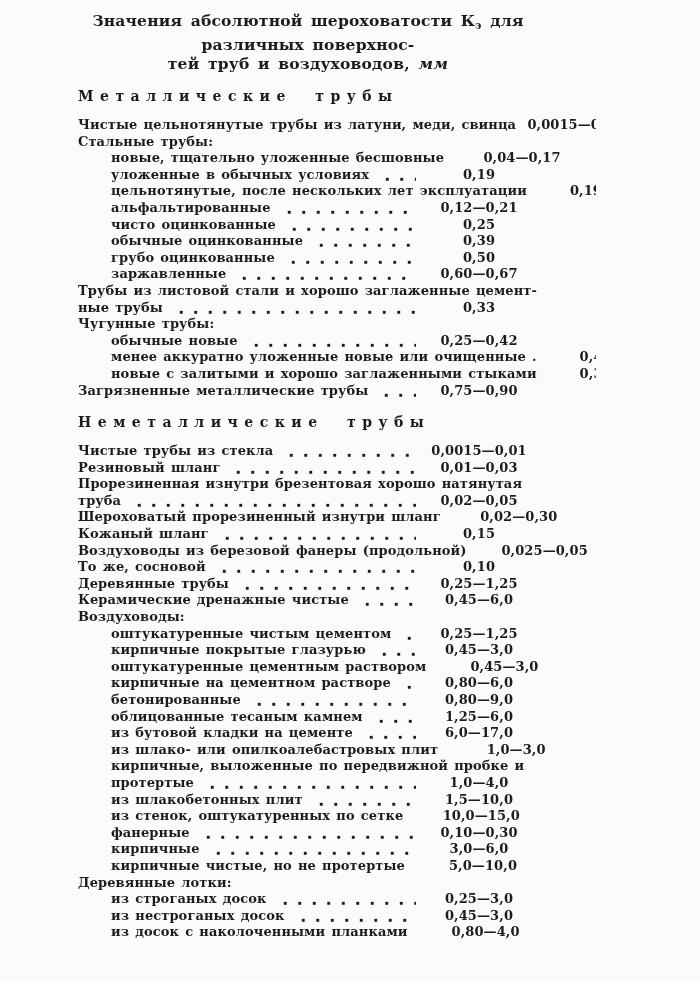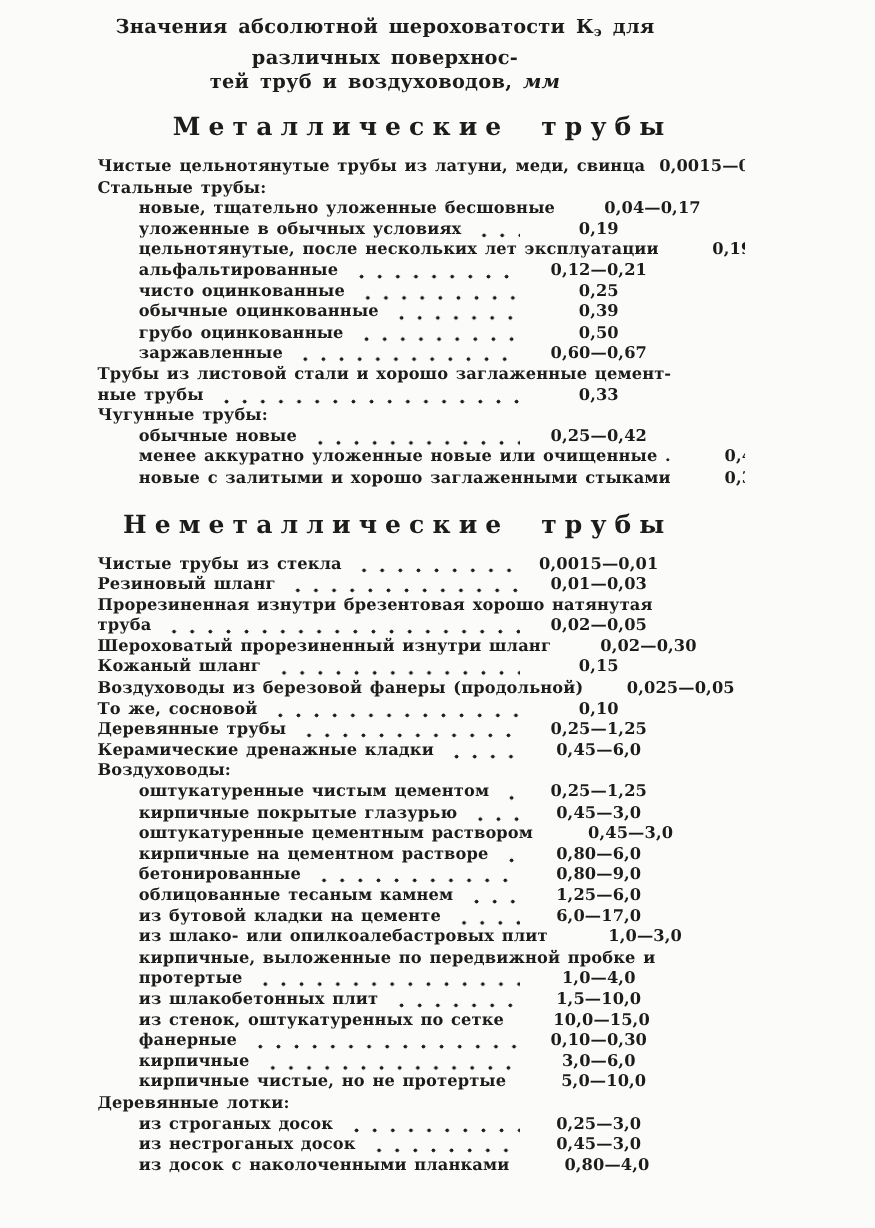--- a/index.html
+++ b/index.html
@@ -25,22 +25,22 @@
     letter-spacing: 0.2px;
     word-spacing: 3px;
     margin: 0 -10px;
   }
   .sub-k {
     font-size: 10.5px;
     vertical-align: -3px;
   }
   .unit-italic { font-style: italic; }
   .section-heading {
-    text-align: right;
-    font-size: 20px;
+    text-align: left;
+    font-size: 14px;
     letter-spacing: 6.5px;
     word-spacing: 12px;
     margin-top: 15px;
     margin-bottom: 13px;
     white-space: nowrap;
   }
   .row {
     display: flex;
     align-items: center;
     font-size: 13px;
@@ -150,20 +150,25 @@
       <div class="row indent">
         <span class="label">менее аккуратно уложенные новые или очищенные .</span>
         <span class="spacer"></span>
         <span class="value">0,45</span>
       </div>
       <div class="row indent">
         <span class="label">новые с залитыми и хорошо заглаженными стыками</span>
         <span class="spacer"></span>
         <span class="value">0,31</span>
       </div>
+      <div class="row">
+        <span class="label">Загрязненные металлические трубы</span>
+        <span class="leader"></span>
+        <span class="value">0,75—0,90</span>
+      </div>
       <div class="section-heading">Неметаллические трубы</div>
       <div class="row">
         <span class="label">Чистые трубы из стекла</span>
         <span class="leader"></span>
         <span class="value">0,0015—0,01</span>
       </div>
       <div class="row">
         <span class="label">Резиновый шланг</span>
         <span class="leader"></span>
         <span class="value">0,01—0,03</span>
@@ -195,21 +200,21 @@
         <span class="label">То же, сосновой</span>
         <span class="leader"></span>
         <span class="value">0,10</span>
       </div>
       <div class="row">
         <span class="label">Деревянные трубы</span>
         <span class="leader"></span>
         <span class="value">0,25—1,25</span>
       </div>
       <div class="row">
-        <span class="label">Керамические дренажные кладки</span>
+        <span class="label">Керамические дренажные чистые</span>
         <span class="leader"></span>
         <span class="value">0,45—6,0</span>
       </div>
       <div class="row">
         <span class="label">Воздуховоды:</span>
       </div>
       <div class="row indent">
         <span class="label">оштукатуренные чистым цементом</span>
         <span class="leader"></span>
         <span class="value">0,25—1,25</span>

